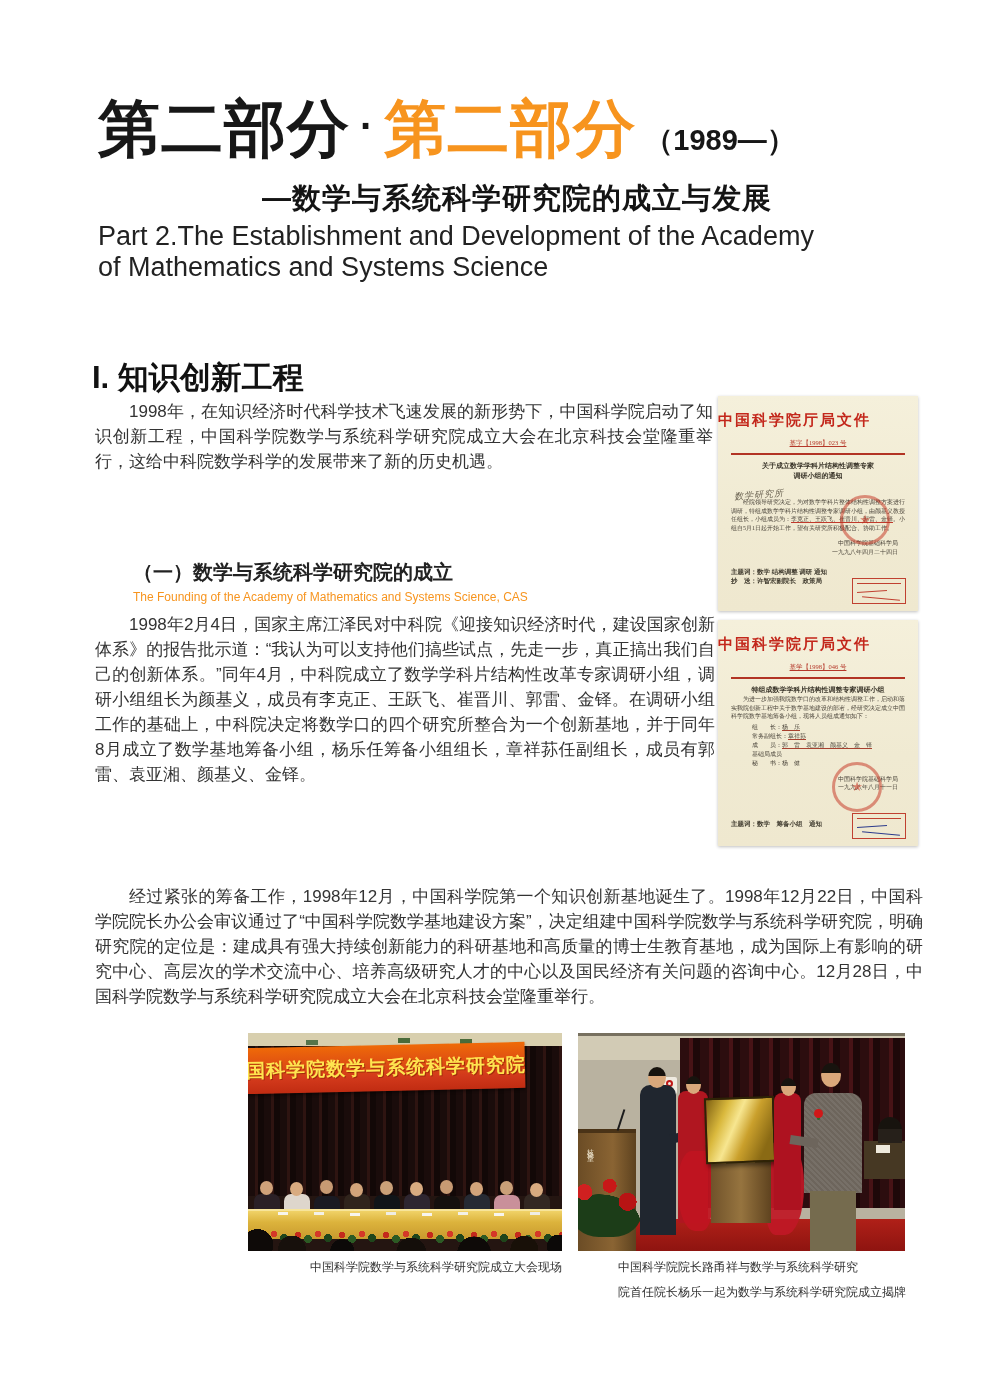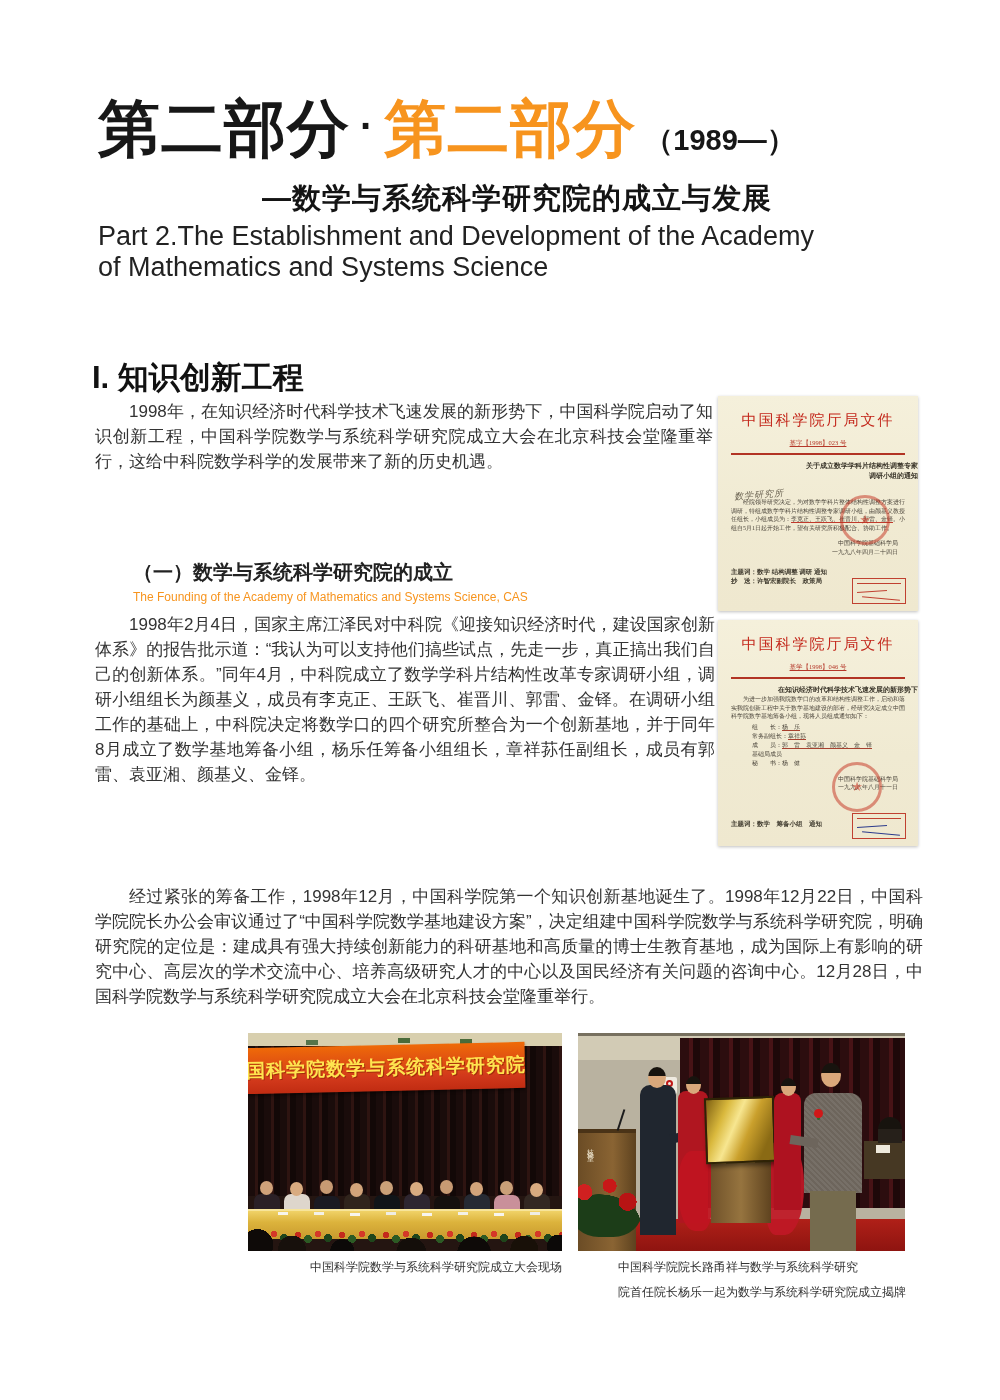--- a/index.html
+++ b/index.html
@@ -22,24 +22,24 @@
   .subsec { position:absolute; left:133px; top:559px; }
   .subsec-cn { font-size:20px; font-weight:700; color:#222; }
   .subsec-en { font-size:12px; color:#f7941e; margin-top:4px; }
   .para2 { left:95px; top:612px; width:620px; }
   .para3 { left:95px; top:884px; width:828px; }
 
   
   .doc { position:absolute; width:200px; background:linear-gradient(180deg,#f5f0db,#f0ead2 60%,#efe8cf); box-shadow:0 1px 3px rgba(0,0,0,.25); font-family:"Liberation Serif","DejaVu Serif",serif; overflow:hidden; }
   .doc1 { left:718px; top:396px; height:215px; }
   .doc2 { left:718px; top:620px; height:226px; }
-  .doc-header { margin-top:15px; text-align:center; font-size:15px; font-weight:400; color:#c3271b; letter-spacing:2px; white-space:nowrap; }
+  .doc-header { margin-top:15px; text-align:left; font-size:15px; font-weight:700; color:#c3271b; letter-spacing:2px; white-space:nowrap; }
   .doc-number { margin-top:9px; text-align:center; font-size:6.5px; color:#b5382a; text-decoration:underline; }
   .doc-rule { height:2px; background:#b23424; margin:5px 13px 0 13px; }
-  .doc-title { margin-top:6px; text-align:right; font-size:7px; font-weight:700; color:#3a352a; line-height:10px; white-space:pre-line; }
+  .doc-title { margin-top:6px; text-align:center; font-size:7px; font-weight:700; color:#3a352a; line-height:10px; white-space:pre-line; }
   .doc-hand { margin:3px 0 1px 16px; font-size:9px; font-style:italic; color:#6b6352; transform:rotate(-4deg); letter-spacing:1px; }
   .doc-body { font-size:6px; line-height:8.5px; color:#4a443a; text-align:justify; text-indent:2em; padding:0 13px; }
   .uline { border-bottom:1px solid #c0392b; }
   .doc-rows { padding:2px 0 0 34px; font-size:6px; line-height:9px; color:#4a443a; }
   .doc-row .val.u { border-bottom:1px solid #a8412f; }
   .doc-sign { margin-top:7px; padding-right:20px; text-align:right; font-size:6px; line-height:8.5px; color:#4a443a; }
   .doc-subject { position:absolute; left:13px; bottom:26px; font-size:6.5px; line-height:9px; color:#3f3a2e; font-weight:700; }
   .doc2 .doc-subject { bottom:18px; }
   .doc-seal { position:absolute; width:50px; height:50px; border:3px solid rgba(196,45,28,.5); border-radius:50%; display:flex; align-items:center; justify-content:center; }
   .doc-seal::after { content:"★"; color:rgba(196,45,28,.55); font-size:13px; }
@@ -147,21 +147,21 @@
         <i class="bar"></i>
         <i class="bar bar2"></i>
         <i class="bar bar3"></i>
       </div>
   </div>
 
   <div class="doc doc2">
     <div class="doc-header">中国科学院厅局文件</div>
     <div class="doc-number">基学【1998】046 号</div>
     <div class="doc-rule"></div>
-    <div class="doc-title">在知识经济时代科学技术飞速发展的新形势下</div>
+    <div class="doc-title">特组成数学学科片结构性调整专家调研小组</div>
     <p class="doc-body">为进一步加强我院数学口的改革和结构性调整工作，启动和落实我院创新工程中关于数学基地建设的部署，经研究决定成立中国科学院数学基地筹备小组，现将人员组成通知如下：</p>
     <div class="doc-rows">
       <div class="doc-row"><span class="lbl">组　　长：</span><span class="val u">杨　乐</span></div>
       <div class="doc-row"><span class="lbl">常务副组长：</span><span class="val u">章祥荪</span></div>
       <div class="doc-row"><span class="lbl">成　　员：</span><span class="val u">郭　雷　袁亚湘　颜基义　金　铎</span></div>
       <div class="doc-row"><span class="lbl"></span><span class="val">基础局成员</span></div>
       <div class="doc-row"><span class="lbl">秘　　书：</span><span class="val">杨　健</span></div>
     </div>
     <div class="doc-sign">
       <div>中国科学院基础科学局</div>

